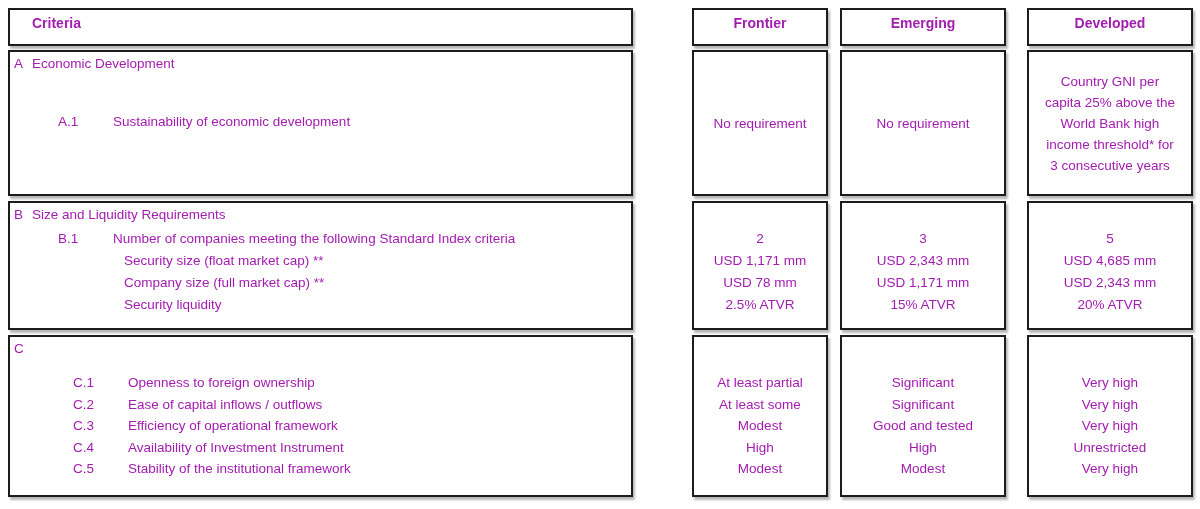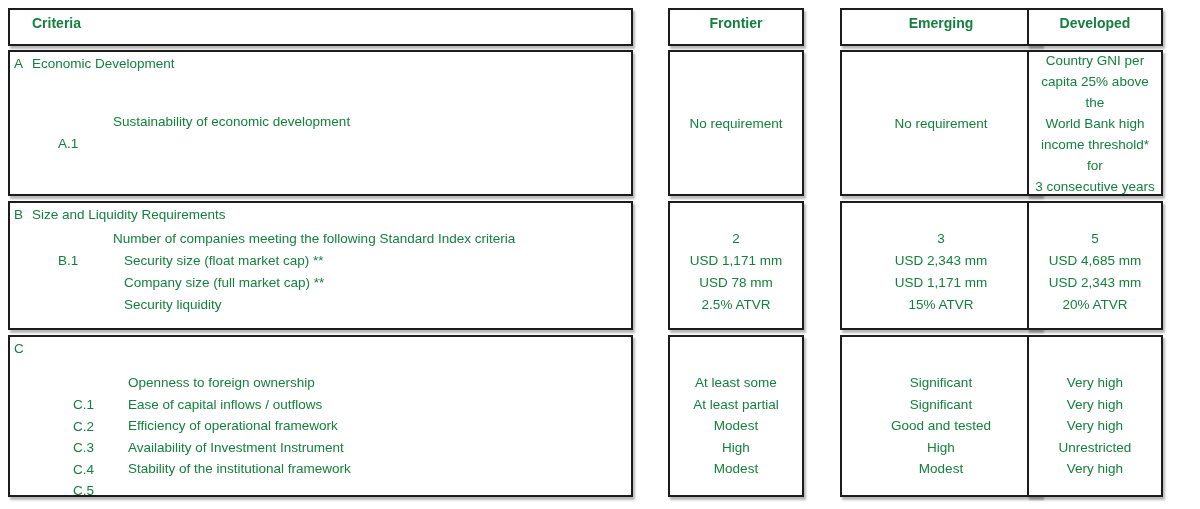--- a/index.html
+++ b/index.html
@@ -2,50 +2,50 @@
 <html><head>
 <meta charset="utf-8">
 <style>
   html, body { margin: 0; padding: 0; background: #ffffff; }
   .page {
     position: relative;
     width: 1200px;
     height: 509px;
     background: #ffffff;
     font-family: "Liberation Sans", sans-serif;
-    color: #15803d;
+    color: #a21caf;
     font-size: 13.5px;
     overflow: hidden;
   }
   .col { position: absolute; top: 0; height: 509px; }
   #col-criteria  { left: 8px;    width: 625px; }
-  #col-frontier  { left: 668px;  width: 136px; }
-  #col-emerging  { left: 840px;  width: 166px; padding-left: 36px; }
-  #col-developed { left: 1027px; width: 136px; text-decoration: underline; }
+  #col-frontier  { left: 692px;  width: 136px; }
+  #col-emerging  { left: 840px;  width: 166px; }
+  #col-developed { left: 1027px; width: 166px; text-decoration: underline; }
 
   .box {
     position: absolute; left: 0; right: 0;
     background: #ffffff;
     border: 2px solid #1c1c1c;
     box-sizing: border-box;
     box-shadow: 2px 3px 2px rgba(0,0,0,0.28);
   }
   .box-header { top: 8px;   height: 38px; }
   .box-a      { top: 50px;  height: 146px; }
   .box-b      { top: 201px; height: 129px; }
   .box-c      { top: 335px; height: 162px; }
 
   .hdr-left   { display: block; padding: 5px 0 0 22px; font-weight: 700; font-size: 14px; }
   .hdr-center { display: block; padding-top: 5px; text-align: center; font-weight: 700; font-size: 14px; }
 
   .sec-head   { position: absolute; top: 4px; left: 0; right: 0; height: 18px; }
   .sec-letter { position: absolute; left: 4px; }
   .sec-title  { position: absolute; left: 22px; }
 
-  .code { position: absolute; left: 48px; margin-top: 22px; }
+  .code { position: absolute; left: 48px; }
   .desc { position: absolute; left: 103px; white-space: nowrap; }
 
   .a-row   { position: absolute; top: 62px; left: 0; right: 0; height: 20px; }
 
   .b-block { position: absolute; top: 25px; left: 0; right: 8px; }
   .b-line  { position: relative; height: 22px; line-height: 22px; }
   .b-indent{ height: 22px; line-height: 22px; padding-left: 114px; white-space: nowrap; }
 
   .c-block { position: absolute; top: 35px; left: 0; right: 0; padding-left: 15px; }
   .c-line  { position: relative; height: 21.5px; line-height: 21.5px; }
@@ -138,22 +138,22 @@
     <div class="box box-b">
       <div class="v-block-b">
         <div class="v-line-b">2</div>
         <div class="v-line-b">USD 1,171 mm</div>
         <div class="v-line-b">USD 78 mm</div>
         <div class="v-line-b">2.5% ATVR</div>
       </div>
     </div>
     <div class="box box-c">
       <div class="v-block-c">
+        <div class="v-line-c">At least partial</div>
         <div class="v-line-c">At least some</div>
-        <div class="v-line-c">At least partial</div>
         <div class="v-line-c">Modest</div>
         <div class="v-line-c">High</div>
         <div class="v-line-c">Modest</div>
       </div>
     </div>
   </div>
 
   <div class="col" id="col-emerging">
     <div class="box box-header">
       <span class="hdr-center">Emerging</span>

